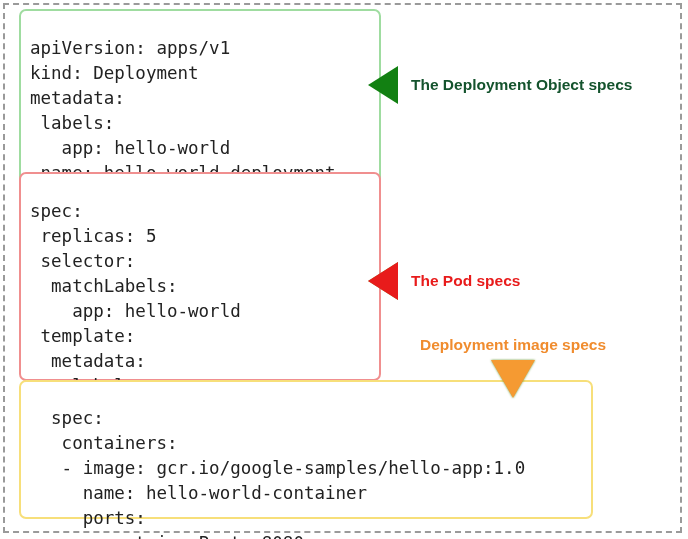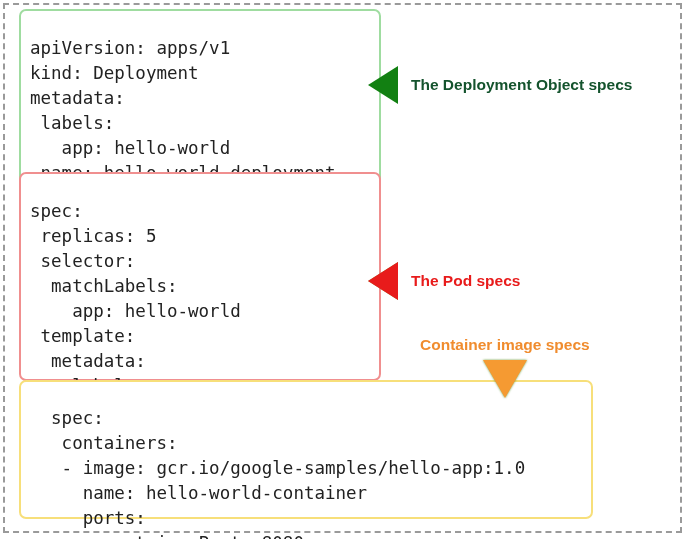--- a/index.html
+++ b/index.html
@@ -195,17 +195,17 @@
     <span class="tri-left"></span>
     <span class="annot-label">The Deployment Object specs</span>
   </div>
 
   <div class="annotation" id="annot-pod">
     <span class="tri-left"></span>
     <span class="annot-label">The Pod specs</span>
   </div>
 
   <div class="annotation" id="annot-container">
-    <span class="annot-label">Container image specs</span>
+    <span class="annot-label">Deployment image specs</span>
     <span class="tri-down"></span>
   </div>
 
 </div>
 
 </body></html>

